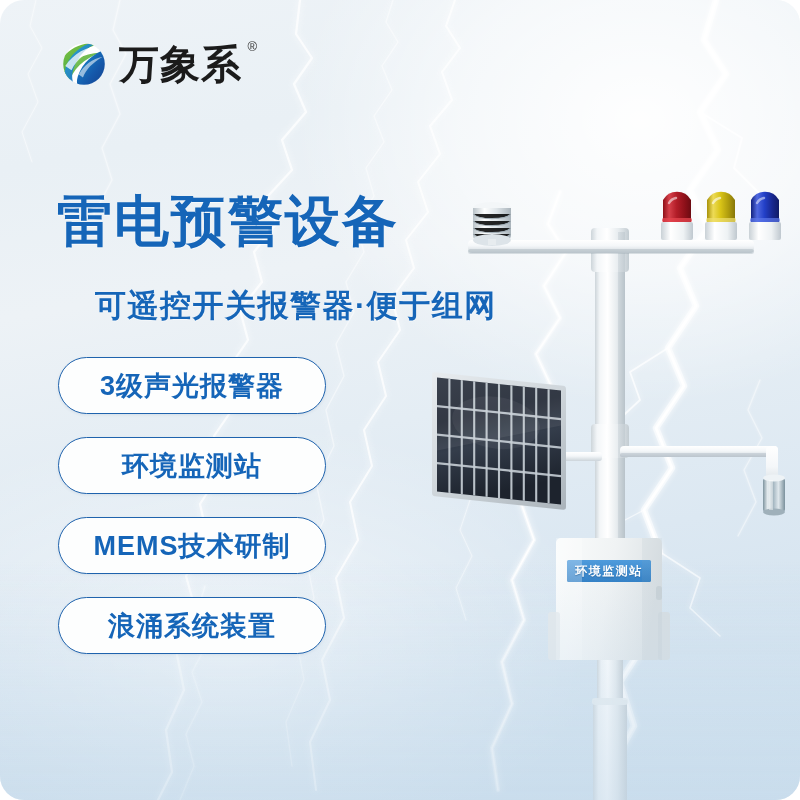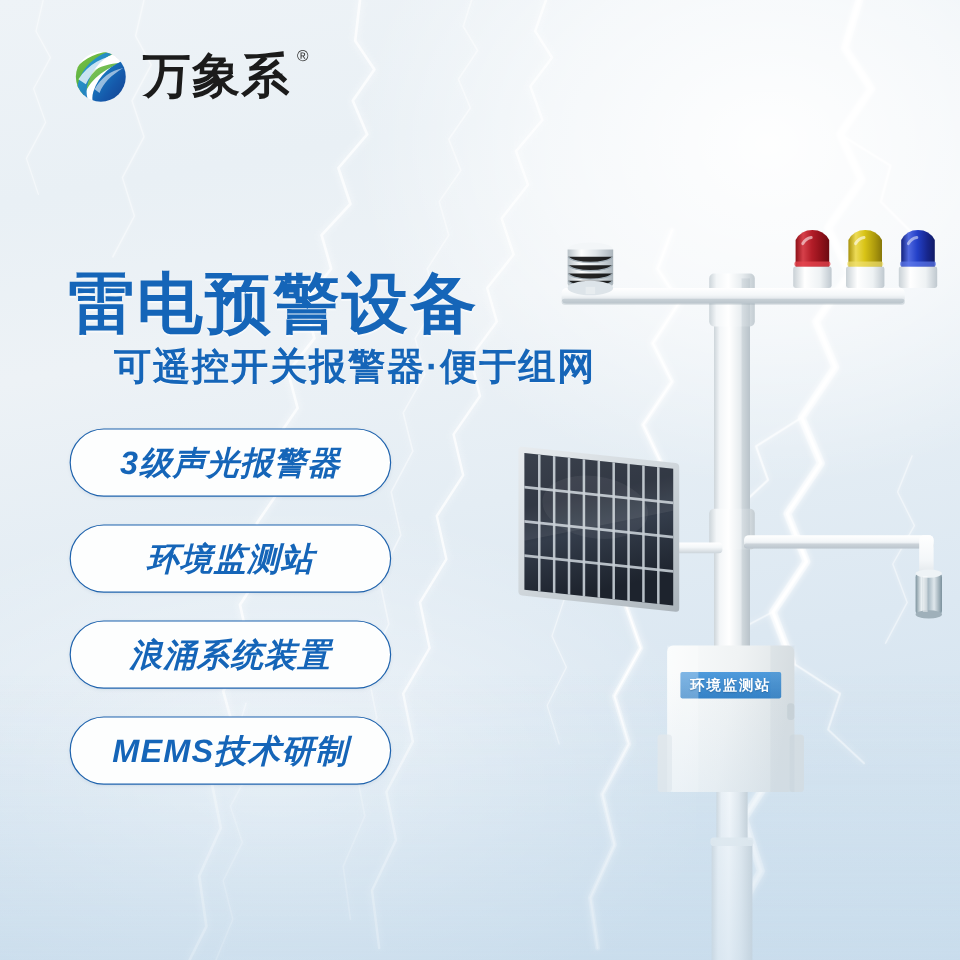--- a/index.html
+++ b/index.html
@@ -17,20 +17,21 @@
     height: 800px;
     overflow: hidden;
     background: linear-gradient(170deg,
         #eef3f7 0%,
         #e9f0f5 18%,
         #edf2f6 34%,
         #e4edf4 52%,
         #dce8f2 68%,
         #d5e4f0 82%,
         #cfe1ef 100%);
+    border-radius: 24px;
   }
 
   
   .sky-glow {
     position: absolute;
     left: 300px; top: -160px;
     width: 680px; height: 560px;
     background: radial-gradient(ellipse at 50% 50%,
        rgba(255,255,255,0.95) 0%,
        rgba(255,255,255,0.55) 38%,
@@ -94,21 +95,20 @@
   .headline {
     position: absolute;
     left: 57px; top: 192px;
     font-size: 55px;
     font-weight: 700;
     letter-spacing: 2px;
     color: #1565b8;
     line-height: 1.06;
     white-space: nowrap;
     text-shadow: 0 1px 0 rgba(255,255,255,0.55);
-    margin-top: 32px;
   }
   .subhead {
     position: absolute;
     left: 59px; top: 285px;
     font-size: 31px;
     font-weight: 700;
     letter-spacing: 1.5px;
     color: #1565b8;
     white-space: nowrap;
     text-shadow: 0 1px 0 rgba(255,255,255,0.5);
@@ -127,21 +127,20 @@
     box-sizing: border-box;
     width: 268px;
     height: 57px;
     border: 1.6px solid #1f63ad;
     border-radius: 30px;
     background: #fdfefe;
     display: flex;
     align-items: center;
     justify-content: center;
     box-shadow: 0 1px 3px rgba(60,90,130,0.10);
-    font-style: italic;
   }
   .pill-text {
     font-size: 27px;
     font-weight: 700;
     color: #1565b8;
     letter-spacing: 1px;
     white-space: nowrap;
   }
 
   
@@ -459,20 +458,20 @@
   <div class="subhead">可遥控开关报警器·便于组网</div>
 
   <div class="pills">
     <div class="pill">
       <span class="pill-text">3级声光报警器</span>
     </div>
     <div class="pill">
       <span class="pill-text">环境监测站</span>
     </div>
     <div class="pill">
+      <span class="pill-text">MEMS技术研制</span>
+    </div>
+    <div class="pill">
       <span class="pill-text">浪涌系统装置</span>
     </div>
-    <div class="pill">
-      <span class="pill-text">MEMS技术研制</span>
-    </div>
   </div>
 
 </div>
 
 </body></html>

